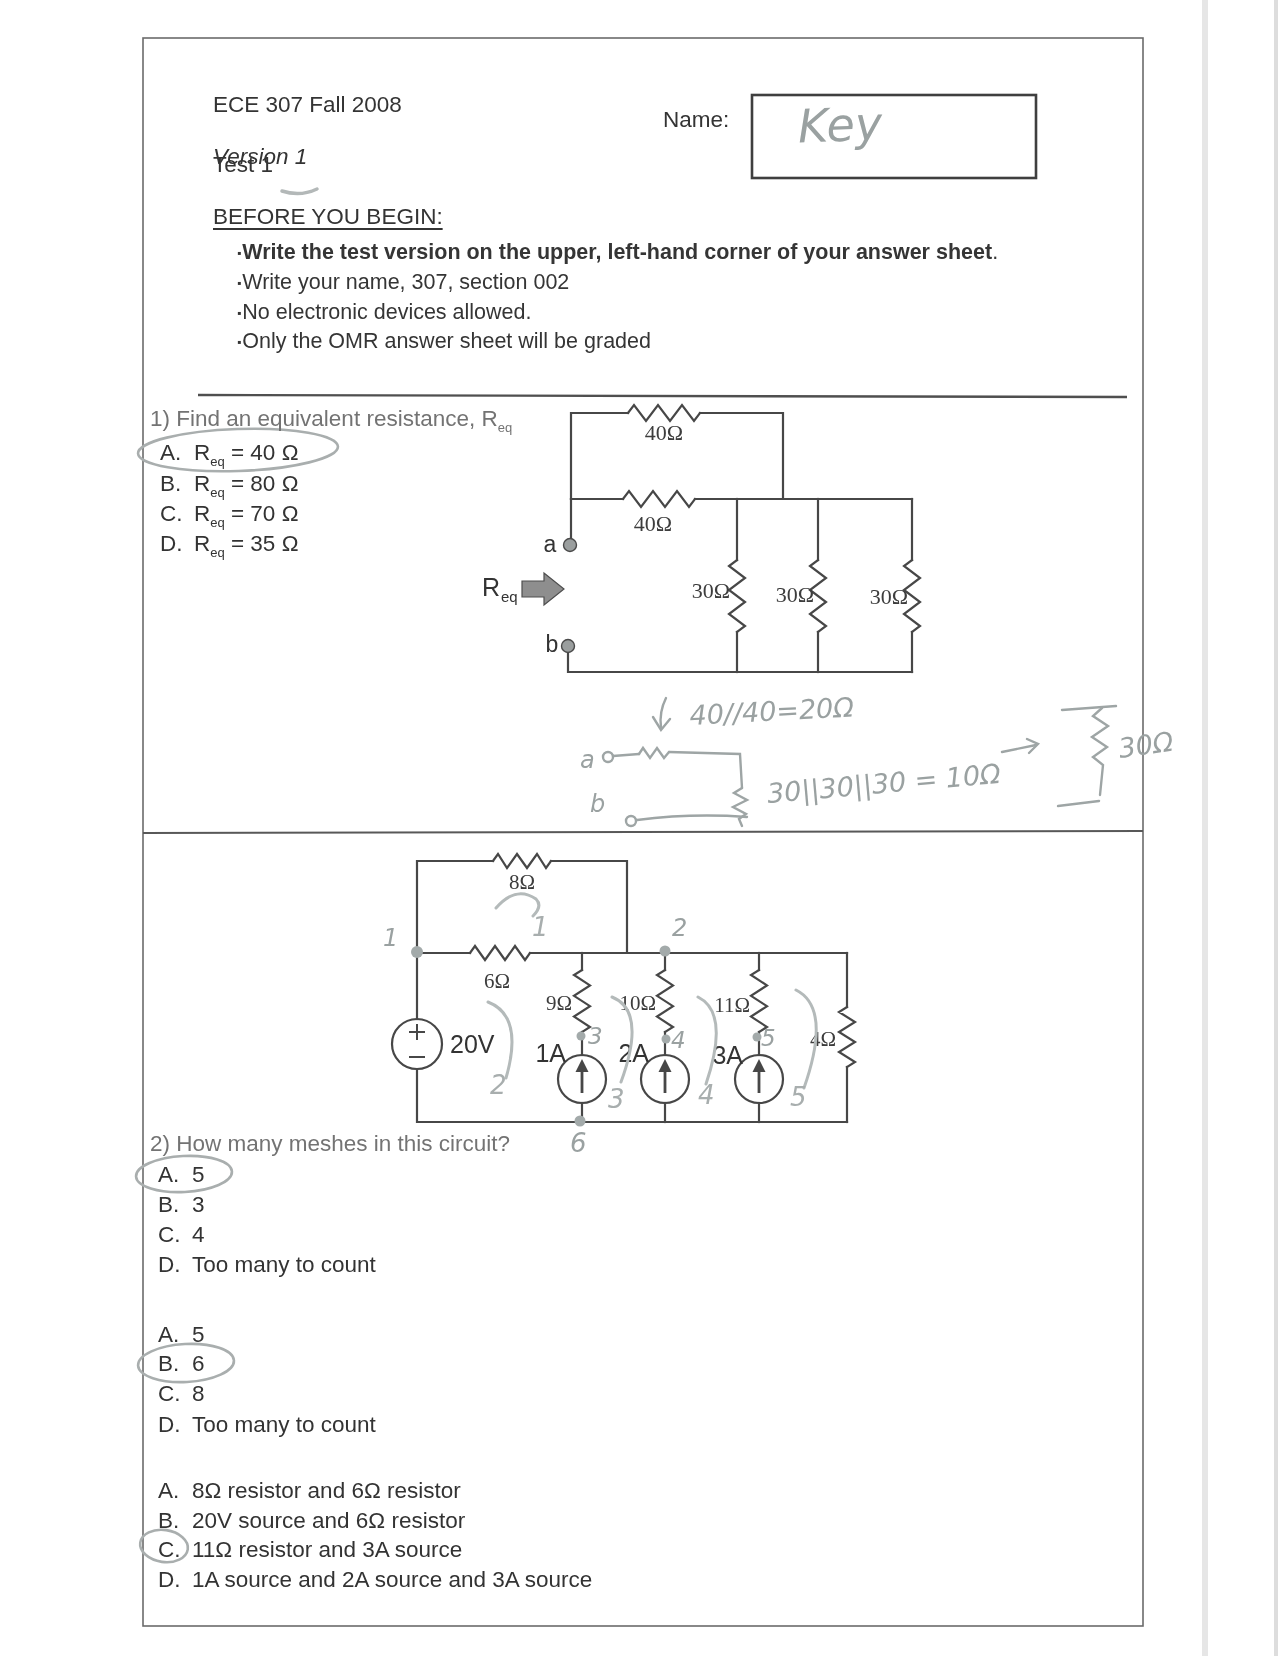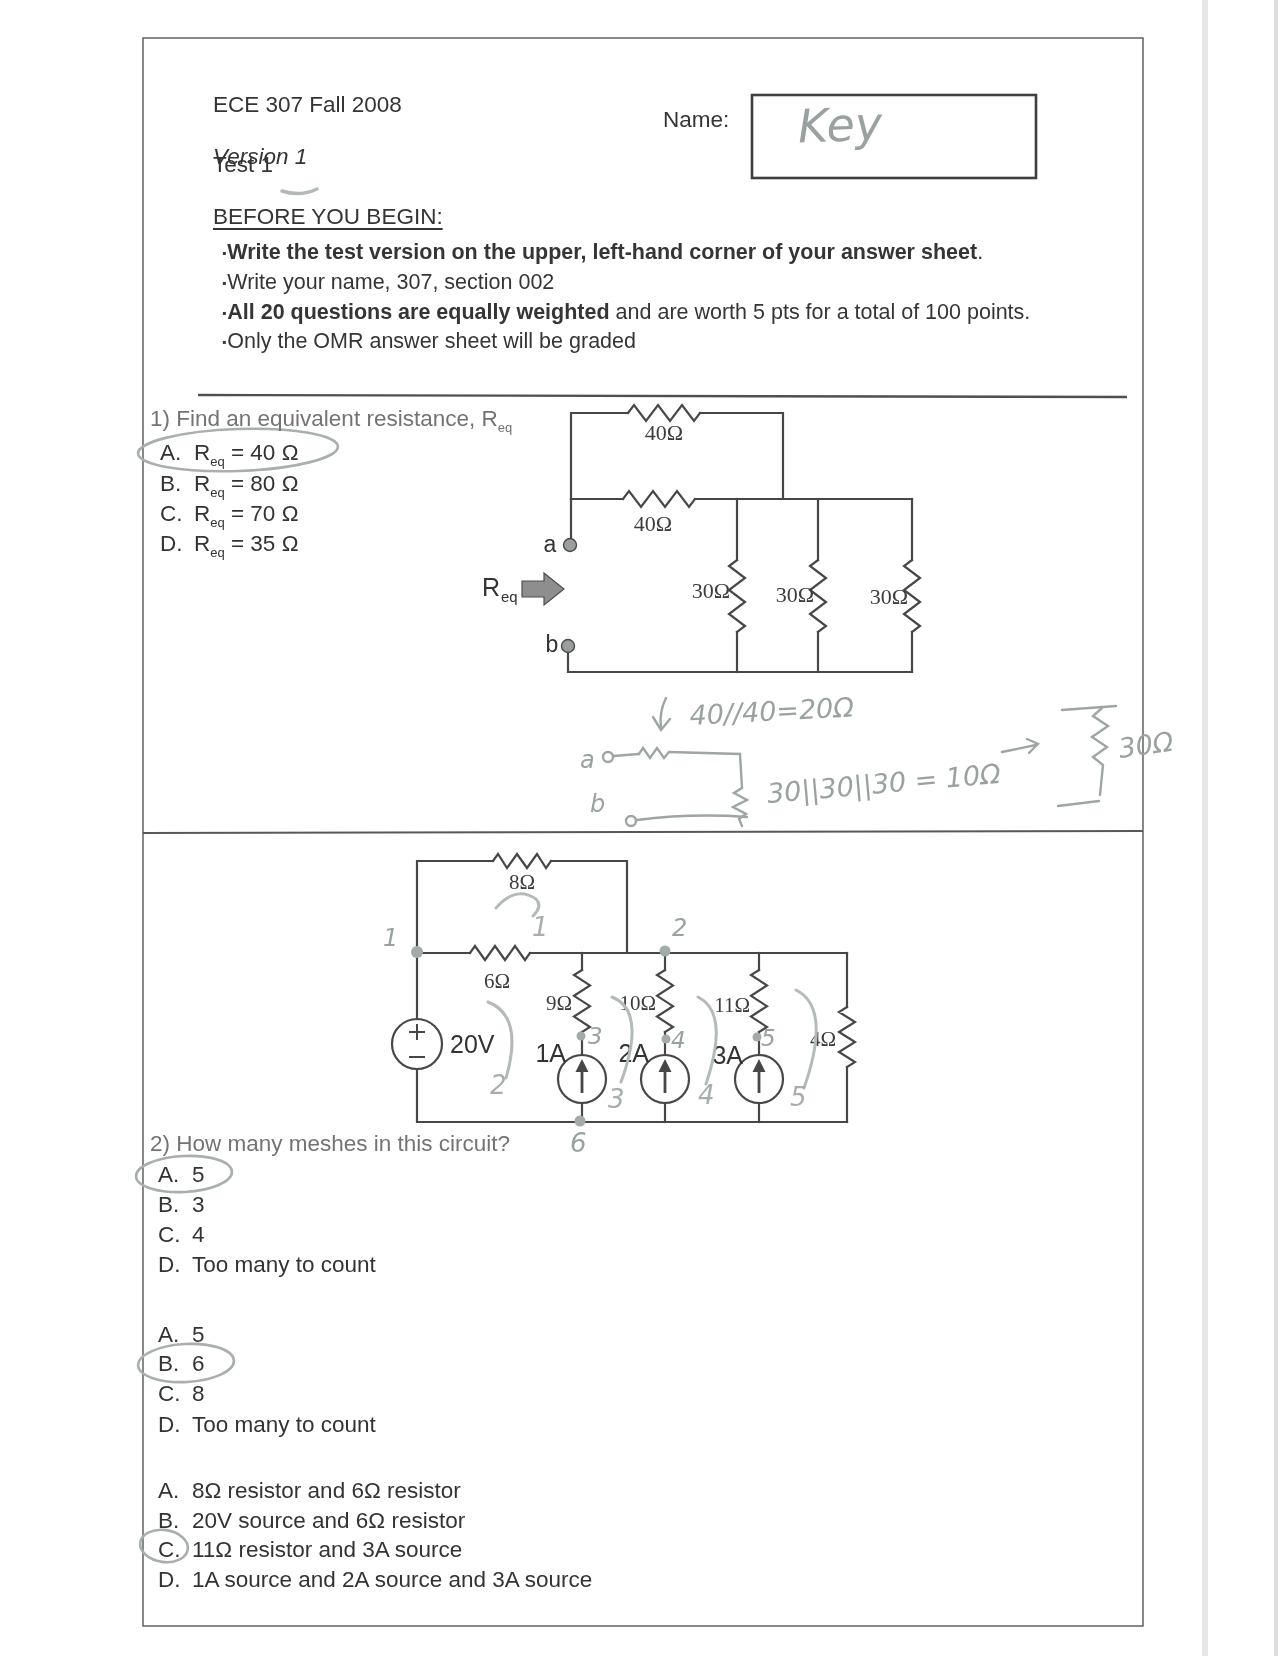--- a/index.html
+++ b/index.html
@@ -1,21 +1,21 @@
 <!DOCTYPE html>
 <html><head>
 <meta charset="utf-8">
 <style>
   html,body{margin:0;padding:0;background:#ffffff;}
   #stage{position:relative;width:1280px;height:1656px;background:#ffffff;overflow:hidden;
          font-family:"Liberation Sans",sans-serif;color:#3a3a3a;}
   .abs{position:absolute;}
   .print{font-family:"Liberation Sans",sans-serif;color:#343434;font-size:22.5px;white-space:nowrap;}
   .heading-underline{text-decoration:underline;text-underline-offset:4px;text-align:center;}
-  .bullets{line-height:28.8px;font-size:21.5px;color:#353535;}
+  .bullets{line-height:28.8px;font-size:21.5px;color:#353535;margin-left:15px;}
   .bullet-mark{font-size:12px;vertical-align:2px;margin-right:1px;}
   .b{font-weight:bold;}
   .qtext{font-size:22.5px;color:#737373;}
   .opt-row{display:flex;font-size:22.5px;color:#333;}
   .opt-letter{width:34px;flex:0 0 34px;}
   sub{font-size:13px;}
   .pencil-text{font-family:"DejaVu Sans",sans-serif;font-style:italic;color:#9aa1a1;}
   svg text{user-select:none;}
   .lserif{font-family:"Liberation Serif",serif;fill:#3d3d3d;}
   .lsans{font-family:"Liberation Sans",sans-serif;fill:#333;}
@@ -186,21 +186,21 @@
   <div class="abs print" style="left:213px;top:92px;">ECE 307  Fall 2008</div>
   <div class="abs print" style="left:213px;top:124px;margin-top:28px;">Test 1</div>
   <div class="abs print" style="left:213px;top:144px;font-style:italic;">Version 1</div>
   <div class="abs print" style="left:663px;top:107px;">Name:</div>
   <div class="abs pencil-text" style="left:798px;top:98px;font-size:46px;transform:rotate(-2deg);">Key</div>
 
   <div class="abs print heading-underline" style="left:213px;top:204px;">BEFORE YOU BEGIN:</div>
   <div class="abs bullets" style="left:222px;top:238px;">
     <div><span class="bullet-mark">▪</span><span class="b">Write the test version on the upper, left-hand corner of your answer sheet</span><span>.</span></div>
     <div><span class="bullet-mark">▪</span><span class="b"></span><span>Write your name, 307, section 002</span></div>
-    <div><span class="bullet-mark">▪</span><span class="b">All 20 questions are equally weighted</span><span> and are worth 5 pts for a total of 100 points.</span></div>
+    <div><span class="bullet-mark">▪</span><span class="b"></span><span>No electronic devices allowed.</span></div>
     <div><span class="bullet-mark">▪</span><span class="b"></span><span>Only the OMR answer sheet will be graded</span></div>
   </div>
 
   <div class="abs qtext" style="left:150px;top:406px;"><span>1) Find an equivalent resistance, R</span><sub>eq</sub></div>
   <div class="abs opt-row" style="left:160px;top:440px;">
       <span class="opt-letter">A.</span>
       <span><span>R</span><sub>eq</sub><span> =  40 Ω</span></span>
     </div>
   <div class="abs opt-row" style="left:160px;top:471px;">
       <span class="opt-letter">B.</span>

